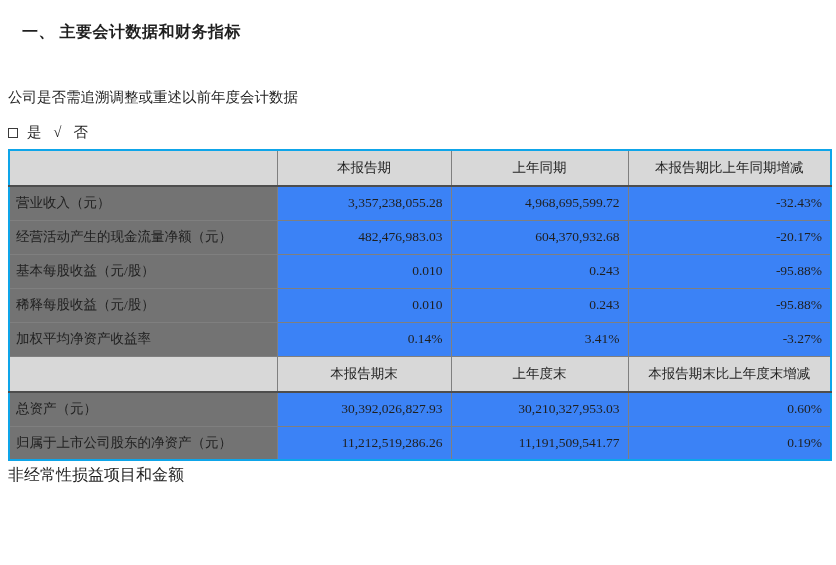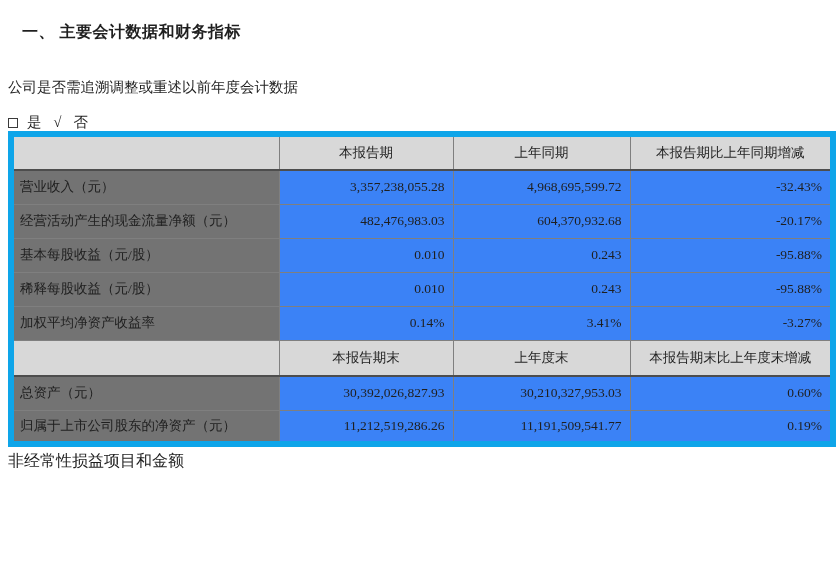--- a/index.html
+++ b/index.html
@@ -19,21 +19,21 @@
     width: 820px;
   }
   .doc-title {
     margin: 14px;
     font-size: 16px;
     font-weight: bold;
     line-height: 20px;
     letter-spacing: 0.5px;
   }
   .question {
-    margin-top: 36px;
+    margin-top: 46px;
     font-size: 14.5px;
     line-height: 18px;
   }
   .choice-line {
     margin-top: 17px;
     font-size: 14.5px;
     line-height: 18px;
     display: flex;
     align-items: center;
   }
@@ -41,25 +41,25 @@
     display: inline-block;
     width: 8px;
     height: 8px;
     border: 1px solid #3a3a3a;
     margin-right: 9px;
     margin-top: 2px;
   }
   .choice-line .yes { margin-right: 12px; }
   .choice-line .tick { margin-right: 12px; }
   table.fin {
-    margin-top: 0;
+    margin-top: 8px;
     border-collapse: collapse;
     table-layout: fixed;
     width: 822px;
-    border: 6px solid #0ea5e9;
+    border: 2px solid #0ea5e9;
   }
   table.fin td {
     border: 1px solid #7f7f7f;
     font-size: 13.5px;
     padding: 2px 8px 2px 6px;
     overflow: hidden;
     vertical-align: middle;
   }
   tr.hdr { height: 36px; }
   tr.hdr td {

